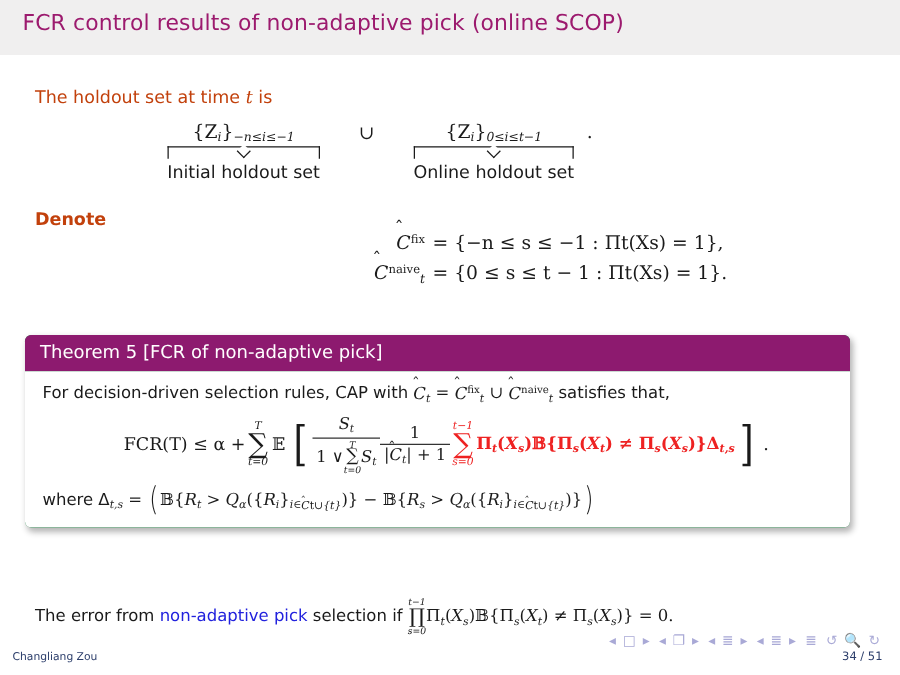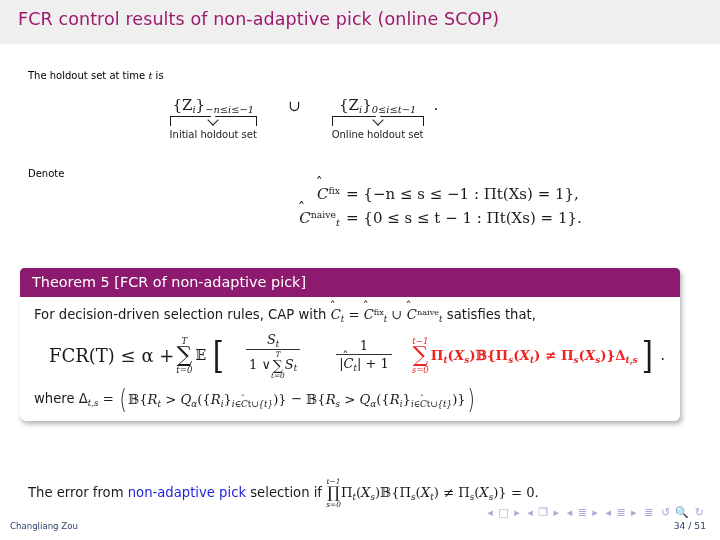--- a/index.html
+++ b/index.html
@@ -21,22 +21,22 @@
     position:absolute;left:18px;top:9px;
     font-size:17.5px;
     color:#9c1a6e;
     letter-spacing:.1px;
     white-space:nowrap;
   }
 
   
   .body-line{
     position:absolute;
-    font-size:10px;
-    color:#000000;
+    font-size:14px;
+    color:#c2410c;
     white-space:nowrap;
   }
   .mathserif{font-family:"DejaVu Serif","Liberation Serif",serif;}
   .it{font-style:italic;font-family:"DejaVu Serif","Liberation Serif",serif;}
   .sub{font-size:.66em;vertical-align:-0.32em;font-style:italic;
        font-family:"DejaVu Serif","Liberation Serif",serif;}
   .subup{font-size:.62em;vertical-align:0.55em;margin-top:16px;}
 
   
   .hatwrap{position:relative;display:inline-block;}
@@ -65,21 +65,21 @@
   }
   .ubrace:after{
     content:"";position:absolute;left:50%;top:-1px;
     width:7px;height:7px;margin-left:-4px;
     border-right:1.4px solid #1a1a1a;
     border-bottom:1.4px solid #1a1a1a;
     transform:rotate(45deg);
     background:#fff;
   }
   .brace-label{
-    display:block;text-align:left;font-size:10px;margin-top:3px;
+    display:block;text-align:left;font-size:14px;margin-top:3px;
     color:#1a1a1a;white-space:nowrap;
   }
   .cupsym{
     display:inline-block;vertical-align:top;font-size:15px;
     font-family:"DejaVu Serif","Liberation Serif",serif;
     margin:0 26px;padding-top:1px;
   }
   .trailing-dot{
     display:inline-block;vertical-align:top;font-size:15px;margin-left:5px;
     font-family:"DejaVu Serif","Liberation Serif",serif;
@@ -119,21 +119,21 @@
 
   
   .bigeq{
     font-family:"DejaVu Serif","Liberation Serif",serif;
     font-size:14px;white-space:nowrap;
     display:flex;align-items:center;justify-content:center;
     margin-top:6px;margin-bottom:2px;
   }
   .frac{
     display:inline-flex;flex-direction:column;align-items:center;
-    vertical-align:middle;margin:0 18px;
+    vertical-align:middle;margin:0 0;
   }
   .frac .num{padding:0 3px 1px 3px;font-size:13px;}
   .frac .den{padding:1px 3px 0 3px;border-top:1.1px solid #333;font-size:13px;}
   .bigop{
     display:inline-flex;flex-direction:column;align-items:center;
     line-height:1;margin:0 2px;vertical-align:middle;
   }
   .bigop .lim{font-size:8.6px;font-style:italic;}
   .bigop .sym{font-size:22px;line-height:.92;}
   .bigop.redop .sym,.bigop.redop .lim{color:#ee2222;}
@@ -201,21 +201,21 @@
 
   <span class="brace-group">
     <span class="brace-expr"><span>{Z</span><span class="sub">i</span><span>}</span><span class="sub">0≤i≤t−1</span></span>
     <span class="ubrace"></span>
     <span class="brace-label">Online holdout set</span>
   </span>
 
   <span class="trailing-dot">.</span>
 </div>
 
-<div class="body-line" style="left:28px;top:168px;">Denote</div>
+<div class="body-line" style="left:28px;top:168px;font-weight:bold;">Denote</div>
 
 <div id="eq-denote">
   <span class="aligned-row">
     <span class="al-left"><span class="hatwrap"><span class="hat">̂</span><span class="it">C</span></span><span class="subup">fix</span></span><span class="al-right">= {−n ≤ s ≤ −1 : Πt(Xs) = 1},</span>
   </span>
   <span class="aligned-row">
     <span class="al-left"><span class="hatwrap"><span class="hat">̂</span><span class="it">C</span></span><span class="subup">naive</span><span class="sub">t</span></span><span class="al-right">= {0 ≤ s ≤ t − 1 : Πt(Xs) = 1}.</span>
   </span>
 </div>
 
@@ -224,21 +224,21 @@
   <div id="theorem-header">Theorem 5 [FCR of non-adaptive pick]</div>
 
   <div id="theorem-body">
 
     <div class="thm-line">
       <span>For decision-driven selection rules, CAP with </span><span class="mathserif"><span class="hatwrap"><span class="hat">̂</span><span class="it">C</span></span><span class="sub">t</span></span><span class="mathserif"> = </span><span class="mathserif"><span class="hatwrap"><span class="hat">̂</span><span class="it">C</span></span><span class="subup">fix</span><span class="sub">t</span></span><span class="mathserif"> ∪ </span><span class="mathserif"><span class="hatwrap"><span class="hat">̂</span><span class="it">C</span></span><span class="subup">naive</span><span class="sub">t</span></span><span> satisfies that,</span>
     </div>
 
     <div class="bigeq">
 
-      <span class="mathserif" style="font-size:18px;">FCR(T) ≤ α +</span>
+      <span class="mathserif" style="font-size:14px;">FCR(T) ≤ α +</span>
 
       <span class="bigop">
         <span class="lim">T</span>
         <span class="sym">∑</span>
         <span class="lim">t=0</span>
       </span>
 
       <span class="mathserif" style="font-size:14px;margin:0 3px 0 1px;">𝔼</span>
 
       <span class="bracketL">[</span>

